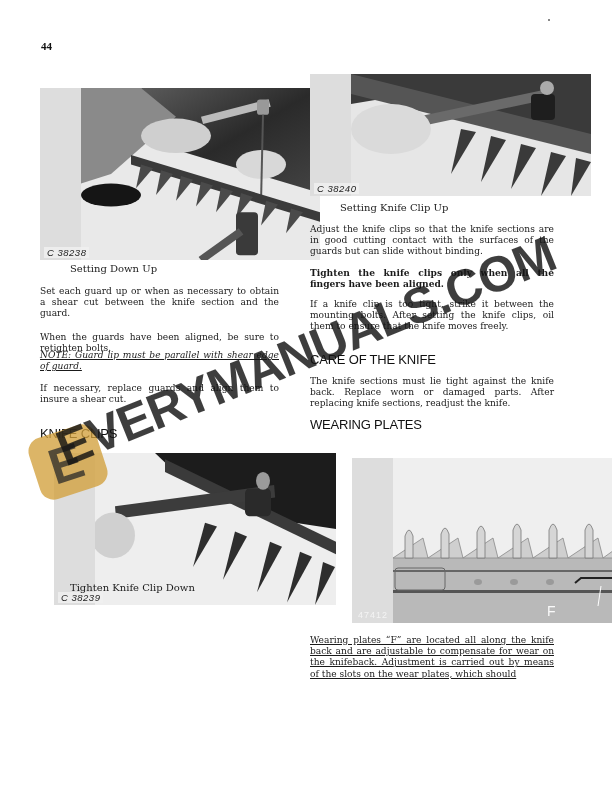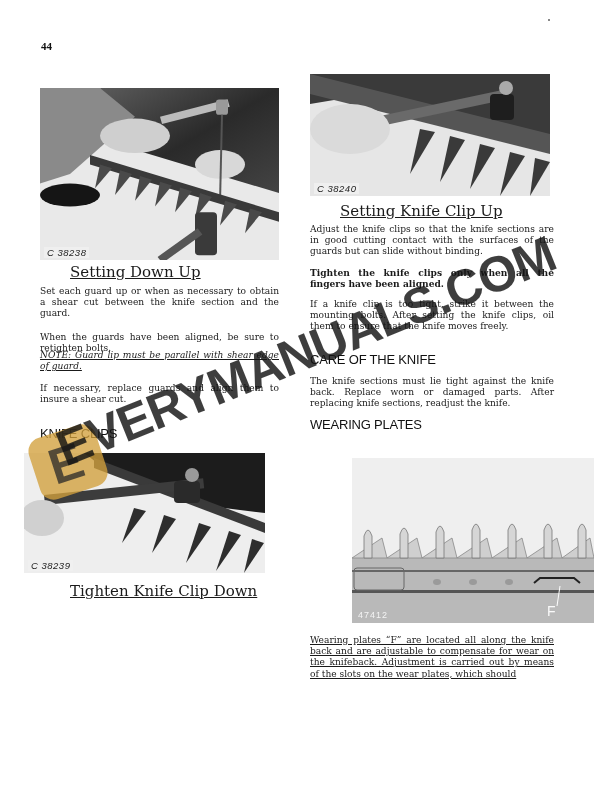--- a/index.html
+++ b/index.html
@@ -6,32 +6,31 @@
   body {
     width: 612px; height: 792px; position: relative; overflow: hidden;
     background: #ffffff; color: #1a1a1a;
     font-family: "DejaVu Serif", "Liberation Serif", serif;
   }
   .page-number {
     position: absolute; left: 41px; top: 40px;
     font-family: Liberation Serif, serif; font-weight: bold; font-size: 11px; color: #111;
   }
   .photo {
-    position: absolute; overflow: hidden; background: #ddd;
+    position: absolute; overflow: hidden; background: #ddd; padding-left: 41px;
   }
   .photo svg { display: block; width: 100%; height: 100%; }
   .photo-code {
     position: absolute; left: 4px; bottom: 2px;
     font-family: "Liberation Sans", sans-serif; font-style: italic; font-size: 9.5px;
     color: #222; background: rgba(240,240,240,0.85); padding: 0 3px; letter-spacing: 0.5px;
   }
   .caption {
-    position: absolute; font-size: 15px; color: #1a1a1a;
+    position: absolute; font-size: 10px; color: #1a1a1a;
     font-family: "DejaVu Serif", serif;
-    text-decoration: underline;
   }
   .para {
     position: absolute; font-size: 9.1px; line-height: 11.2px; text-align: justify;
     font-family: "DejaVu Serif", serif; color: #1a1a1a; margin: 0;
   }
   .para.note { font-style: italic; }
   .heading {
     position: absolute; font-family: "Liberation Sans", sans-serif; font-weight: normal;
     font-size: 13px; letter-spacing: -0.2px; color: #111; margin: 0;
   }
@@ -97,21 +96,21 @@
 </div>
 <div class="caption" style="left:70px; top:263px;">Setting Down Up</div>
 
 <p class="para" style="left:40px; top:286px; width:239px;">Set each guard up or when as necessary to obtain a shear cut between the knife section and the guard.</p>
 <p class="para" style="left:40px; top:332px; width:239px;">When the guards have been aligned, be sure to retighten bolts.</p>
 <p class="para note" style="left:40px; top:350px; width:239px;text-decoration:underline;">NOTE: Guard lip must be parallel with shear edge of guard.</p>
 <p class="para" style="left:40px; top:383px; width:239px;">If necessary, replace guards and align them to insure a shear cut.</p>
 
 <h2 class="heading" style="left:40px; top:426px;">KNIFE CLIPS</h2>
 
-<div class="photo" style="left:24px; top:453px; width:241px; height:120px;">
+<div class="photo" style="left:54px; top:453px; width:241px; height:152px;">
   <svg viewBox="0 0 241 120" preserveAspectRatio="none">
     <rect width="241" height="120" fill="#eeeeee"></rect>
     <polygon points="60,0 241,0 241,60 200,55 80,15" fill="#1c1c1c"></polygon>
     <polygon points="70,5 241,70 241,80 70,15" fill="#3a3a3a"></polygon>
     <rect x="20" y="42" width="160" height="10" fill="#3c3c3c" transform="rotate(-6 20 42)"></rect>
     <rect x="150" y="28" width="26" height="22" rx="4" fill="#2a2a2a"></rect>
     <circle cx="168" cy="22" r="7" fill="#9a9a9a"></circle>
     <g fill="#2e2e2e">
       <polygon points="110,55 122,58 98,90"></polygon>
       <polygon points="140,62 152,66 128,100"></polygon>

